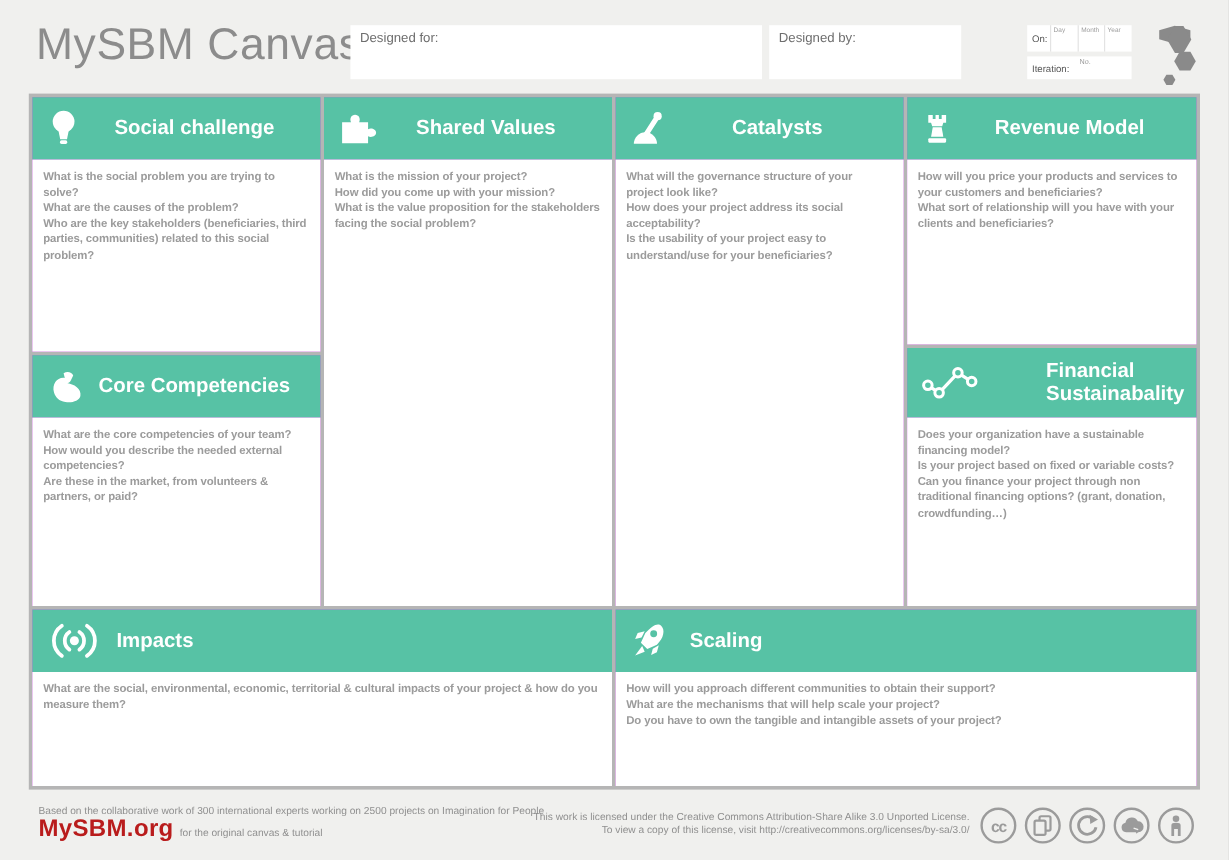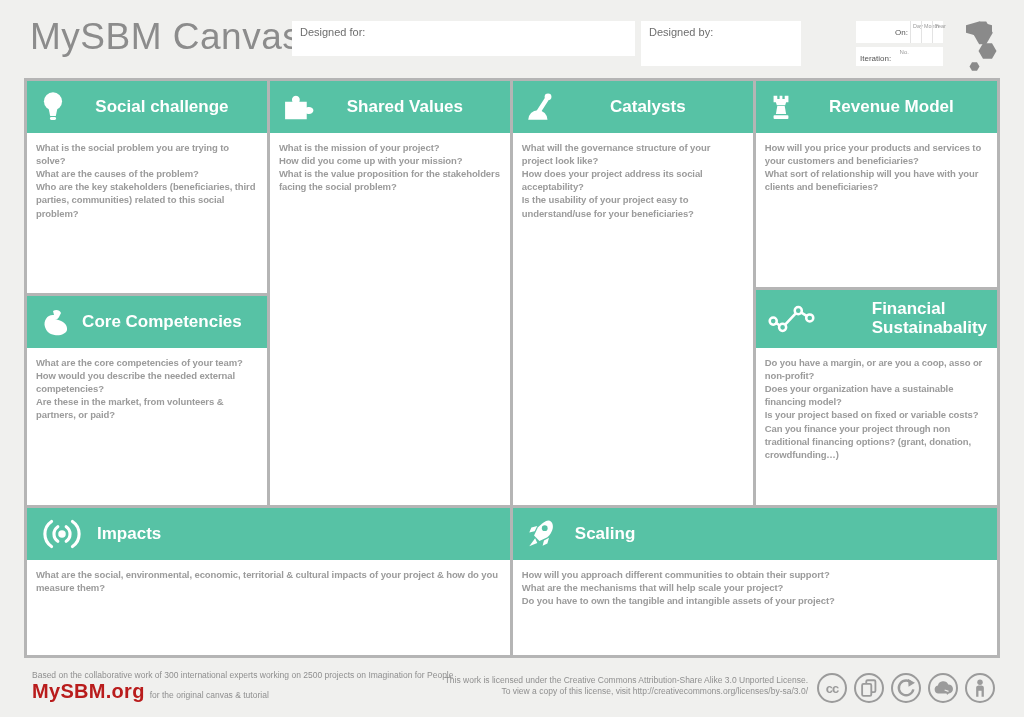--- a/index.html
+++ b/index.html
@@ -6,24 +6,24 @@
   html,body { margin:0; padding:0; }
   body {
     width:1024px; height:717px; position:relative; overflow:hidden;
     background:#f0f0ee;
     font-family:"Liberation Sans", sans-serif;
   }
 
   
   .page-title{ position:absolute; left:30px; top:16px; font-size:37px; color:#8c8c8c; letter-spacing:.5px; }
   .hbox{ position:absolute; background:#fff; }
-  .designed-for{ left:292px; top:21px; width:343px; height:35px; }
+  .designed-for{ left:292px; top:21px; width:343px; height:45px; }
   .designed-by { left:641px; top:21px; width:160px; height:45px; }
   .box-label{ display:block; font-size:11px; color:#6e6e6e; padding:5px 0 0 8px; }
-  .on-box{ left:856px; top:21px; width:87px; height:22px; display:flex;padding-left:35px; }
+  .on-box{ left:856px; top:21px; width:87px; height:22px; display:flex; }
   .on-label{ font-size:8px; color:#555; padding:7px 2px 0 4px; white-space:nowrap; }
   .date-cell{ flex:1; border-left:1px solid #e3e3e3; position:relative; }
   .date-cell span{ position:absolute; top:2px; left:2px; font-size:6px; color:#9a9a9a; transform:scale(.9); transform-origin:0 0; white-space:nowrap; }
   .iter-box{ left:856px; top:47px; width:87px; height:19px; }
   .iter-label{ font-size:8px; color:#555; padding:5px 0 0 4px; display:inline-block; }
   .iter-no{ font-size:6px; color:#9a9a9a; vertical-align:top; padding-top:2px; display:inline-block; margin-left:4px; }
   .logo{ position:absolute; left:950px; top:10px; }
 
   
   .canvas{
@@ -193,21 +193,20 @@
               </g>
               <circle cx="5" cy="17" r="3.4" fill="#57c2a5" stroke="#fff" stroke-width="2.4"></circle>
               <circle cx="14" cy="23" r="3.4" fill="#57c2a5" stroke="#fff" stroke-width="2.4"></circle>
               <circle cx="29" cy="7" r="3.4" fill="#57c2a5" stroke="#fff" stroke-width="2.4"></circle>
               <circle cx="40" cy="14" r="3.4" fill="#57c2a5" stroke="#fff" stroke-width="2.4"></circle>
             </svg>
         </span>
         <span class="sec-title left">Financial Sustainabality</span>
       </div>
       <div class="sec-body">
-        <div class="q">Do you have a margin, or are you a coop, asso or non-profit?</div>
         <div class="q">Does your organization have a sustainable financing model?</div>
         <div class="q">Is your project based on fixed or variable costs?</div>
         <div class="q">Can you finance your project through non traditional financing options? (grant, donation, crowdfunding…)</div>
       </div>
     </div>
   </div>
 
   <div class="section span2a">
     <div class="sec-head">
       <span class="icon" style="flex-basis:50px;width:50px;">

